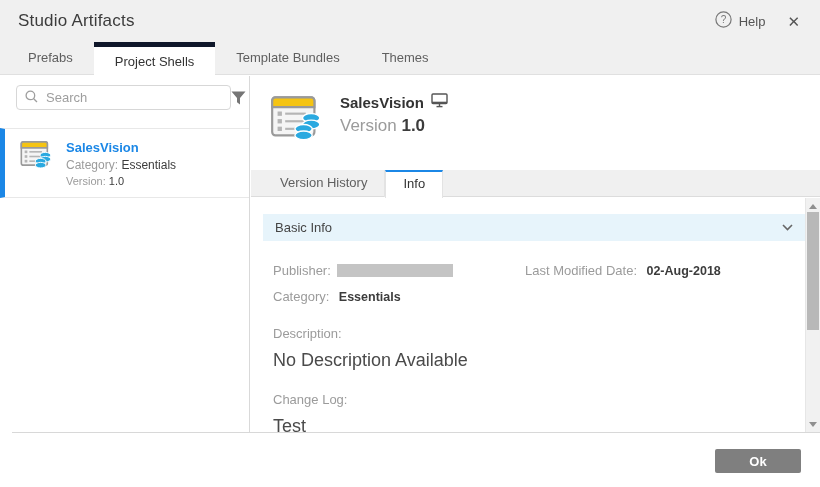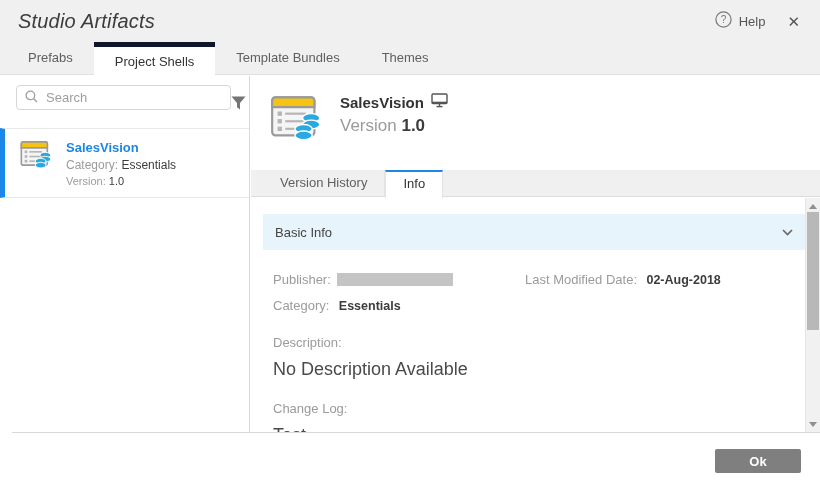--- a/index.html
+++ b/index.html
@@ -4,41 +4,41 @@
 <style>
   * { margin:0; padding:0; box-sizing:border-box; }
   html,body { width:820px; height:487px; }
   body { font-family:"Liberation Sans","DejaVu Sans",sans-serif; background:#fff; }
 
   .window { position:relative; width:820px; height:487px; background:#fff; overflow:hidden; }
 
   
   .titlebar { position:absolute; top:0; left:0; right:0; height:42px; background:#f0f0f0;
               display:flex; align-items:center; padding:0 20px 0 18px; }
-  .title { font-size:20px; color:#3c3c3c; letter-spacing:.2px;font-style:italic; }
+  .title { font-size:17px; color:#3c3c3c; letter-spacing:.2px; }
   .titlebar-right { margin-left:auto; display:flex; align-items:center; gap:22px; }
   .help-btn { display:flex; align-items:center; gap:7px; cursor:pointer; }
   .help-label { font-size:13px; color:#555; }
   .close-btn { font-size:15px; color:#555; cursor:pointer; line-height:1; }
 
   
   .tabbar { position:absolute; top:42px; left:0; right:0; height:33px; background:#f0f0f0;
             border-bottom:1px solid #e0e0e0; display:flex; padding-left:7px; }
   .tab { height:33px; line-height:32px; padding:0 21px; font-size:13px; color:#5f5f5f;
          cursor:pointer; position:relative; }
   .tab.active { background:#fff; color:#333; border-top:5px solid #0f172a; line-height:29px;
                 height:34px; z-index:2; }
 
   
   .main { position:absolute; top:76px; left:0; right:0; bottom:55px; }
 
   
   .sidebar { position:absolute; top:0; left:0; width:250px; height:100%; background:#fff;
              border-right:1px solid #d9d9d9; }
-  .search-row { display:flex; align-items:flex-end; padding:9px 12px 9px 16px; }
+  .search-row { display:flex; align-items:center; padding:9px 12px 9px 16px; }
   .search-box { flex:1; display:flex; align-items:center; gap:8px; height:25px;
                 border:1px solid #d7d7d7; border-radius:4px; padding:0 8px; background:#fff; }
   .search-box input { border:none; outline:none; flex:1; font-size:13px; color:#444;
                       font-family:inherit; background:transparent; }
   .search-box input::placeholder { color:#9e9e9e; }
   .filter-btn { cursor:pointer; display:flex; align-items:center; }
 
   .list-item { position:relative; border-top:1px solid #e8e8e8; border-bottom:1px solid #e8e8e8;
                padding:10px 10px 10px 20px; display:flex; gap:14px; cursor:pointer; margin-top:9px; }
   .list-item.selected { border-left:5px solid #1b87e6; padding-left:15px; }
@@ -58,21 +58,21 @@
 
   .inner-tabbar { height:27px; background:#f0f0f0; border-bottom:1px solid #dcdcdc;
                   display:flex; padding-left:12px; }
   .itab { height:27px; line-height:26px; padding:0 17px; font-size:13px; color:#5f5f5f;
           cursor:pointer; border-right:1px solid #e3e3e3; }
   .itab.active { background:#fff; color:#333; border-top:2px solid #1b87e6; line-height:24px;
                  border-left:1px solid #e3e3e3; height:28px; z-index:2; }
 
   .content { position:absolute; top:122px; left:0; right:15px; bottom:0; overflow:hidden;
              padding:16px 0 0 12px; background:#fff; }
-  .section-bar { height:36px; background:#e7f4fb; display:flex; align-items:center;
+  .section-bar { height:27px; background:#e7f4fb; display:flex; align-items:center;
                  padding:0 12px; cursor:pointer; }
   .section-title { font-size:13px; color:#444; }
   .section-chevron { margin-left:auto; display:flex; align-items:center; cursor:pointer; }
 
   .fields { padding-left:10px; }
   .frow { display:flex; margin-top:20px; }
   .fcol-left { width:252px; display:flex; align-items:center; }
   .flabel { font-size:13px; color:#9b9b9b; }
   .fvalue { font-size:12.5px; color:#3c3c3c; font-weight:bold; margin-left:5px; }
   .fvalue-plain { font-size:18px; color:#4a4a4a; margin-top:9px; }

